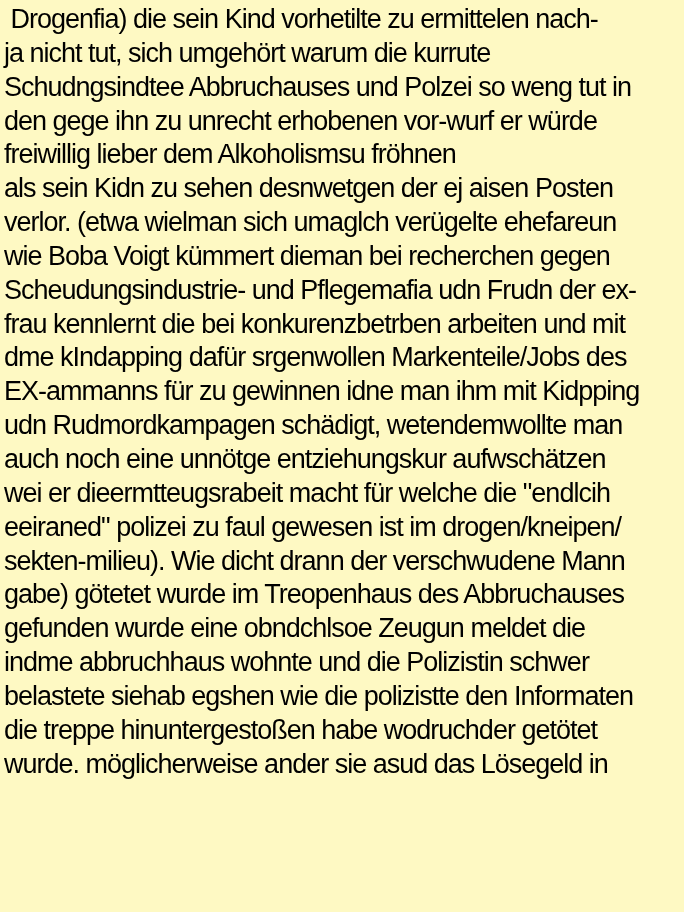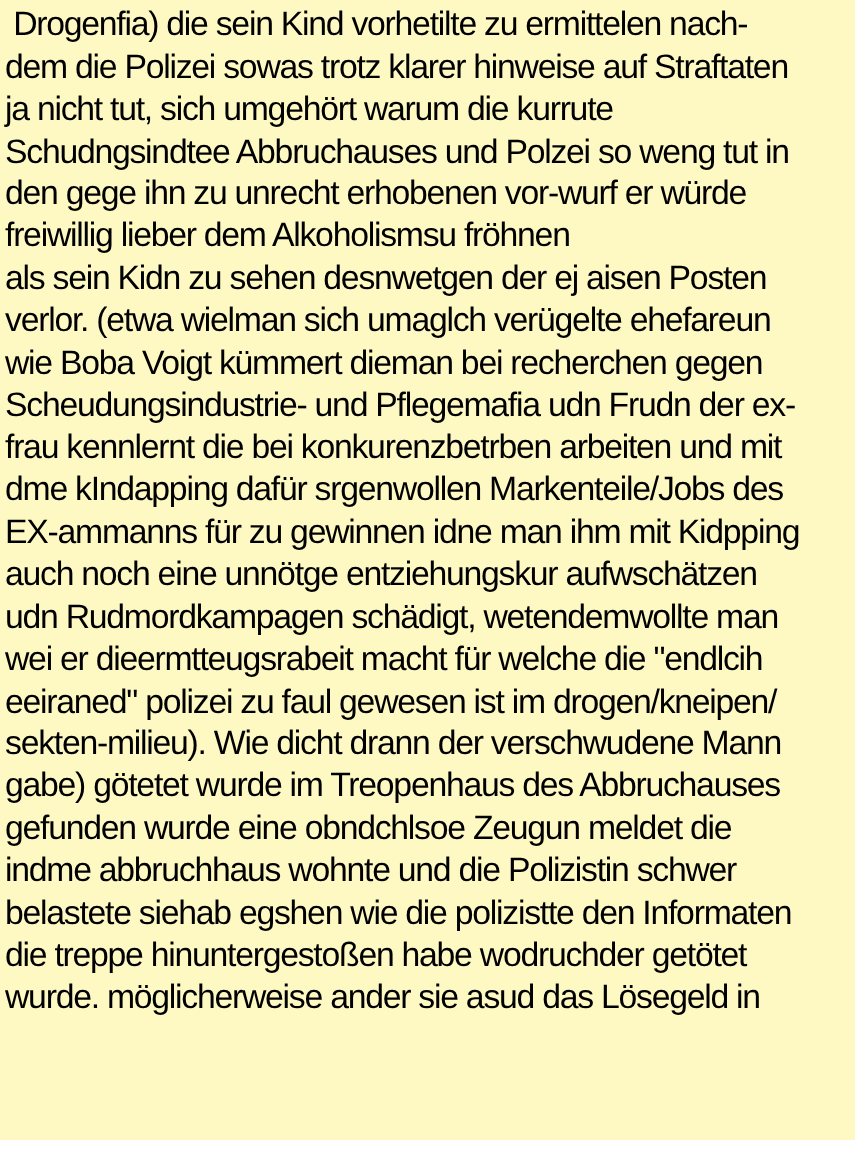--- a/index.html
+++ b/index.html
@@ -30,34 +30,33 @@
     white-space: pre;
     height: 33.85px;
   }
 </style>
 </head>
 <body>
 
 <div class="page">
   <div class="text-body">
       <div class="text-line"> Drogenfia) die sein Kind vorhetilte zu ermittelen nach-</div>
-      <div class="text-line">dem die Polizei sowas trotz klarer hinweise auf Straftaten</div>
       <div class="text-line">ja nicht tut, sich umgehört warum die kurrute</div>
       <div class="text-line">Schudngsindtee Abbruchauses und Polzei so weng tut in</div>
       <div class="text-line">den gege ihn zu unrecht erhobenen vor-wurf er würde</div>
       <div class="text-line">freiwillig lieber dem Alkoholismsu fröhnen</div>
       <div class="text-line">als sein Kidn zu sehen desnwetgen der ej aisen Posten</div>
       <div class="text-line">verlor. (etwa wielman sich umaglch verügelte ehefareun</div>
       <div class="text-line">wie Boba Voigt kümmert dieman bei recherchen gegen</div>
       <div class="text-line">Scheudungsindustrie- und Pflegemafia udn Frudn der ex-</div>
       <div class="text-line">frau kennlernt die bei konkurenzbetrben arbeiten und mit</div>
       <div class="text-line">dme kIndapping dafür srgenwollen Markenteile/Jobs des</div>
       <div class="text-line">EX-ammanns für zu gewinnen idne man ihm mit Kidpping</div>
+      <div class="text-line">udn Rudmordkampagen schädigt, wetendemwollte man</div>
       <div class="text-line">auch noch eine unnötge entziehungskur aufwschätzen</div>
-      <div class="text-line">udn Rudmordkampagen schädigt, wetendemwollte man</div>
       <div class="text-line">wei er dieermtteugsrabeit macht für welche die "endlcih</div>
       <div class="text-line">eeiraned" polizei zu faul gewesen ist im drogen/kneipen/</div>
       <div class="text-line">sekten-milieu). Wie dicht drann der verschwudene Mann</div>
       <div class="text-line">gabe) götetet wurde im Treopenhaus des Abbruchauses</div>
       <div class="text-line">gefunden wurde eine obndchlsoe Zeugun meldet die</div>
       <div class="text-line">indme abbruchhaus wohnte und die Polizistin schwer</div>
       <div class="text-line">belastete siehab egshen wie die polizistte den Informaten</div>
       <div class="text-line">die treppe hinuntergestoßen habe wodruchder getötet</div>
       <div class="text-line">wurde. möglicherweise ander sie asud das Lösegeld in</div>
     </div>

